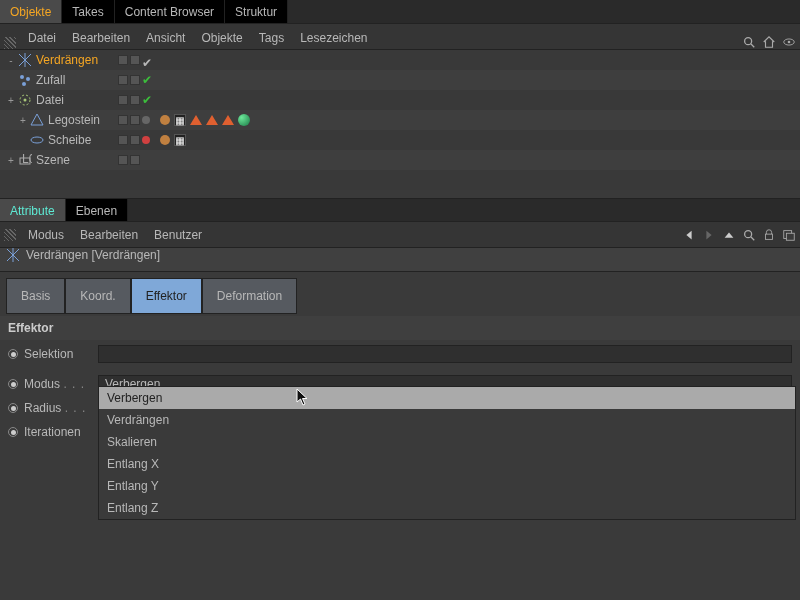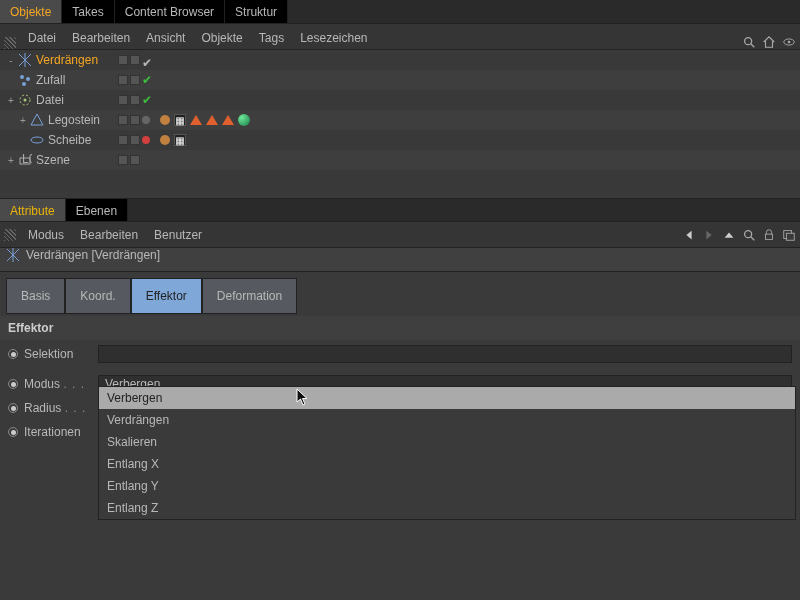--- a/index.html
+++ b/index.html
@@ -26,21 +26,21 @@
 .greendot{width:8px;height:8px;border-radius:50%;background:#3cbe3c}
 .reddot{width:8px;height:8px;border-radius:50%;background:#d04040}
 .graydot{width:8px;height:8px;border-radius:50%;background:#666}
 .tags-col{position:absolute;left:160px;display:flex;gap:4px;align-items:center}
 .tag-dot{width:10px;height:10px;border-radius:50%;background:#c08040}
 .tag-check{width:12px;height:12px;display:inline-flex;align-items:center;justify-content:center;background:#222;border:1px solid #555}
 .tag-tri{width:0;height:0;border-left:6px solid transparent;border-right:6px solid transparent;border-bottom:10px solid #e06030}
 .tag-sphere{width:12px;height:12px;border-radius:50%;background:radial-gradient(circle at 30% 30%,#6de89a,#1a7a46)}
 .hrow{position:relative}
 .attr-tabs{display:flex;background:#2a2a2a;height:24px;margin-top:8px;border-top:1px solid #222;border-bottom:1px solid #222}
-.attr-tabs .tab.active{color:#eab308}
+.attr-tabs .tab.active{color:#5eead4}
 .attr-menu{display:flex;align-items:center;background:#353535;height:26px;padding:0 4px;border-bottom:1px solid #222}
 .attr-menu .menu-right svg{width:14px;height:14px}
 .obj-header{display:flex;background:#404040;height:24px;padding:0 6px;border-bottom:1px solid #222}
 .obj-header .obj-icon{margin-right:6px}
 .subtabs{display:flex;padding:6px 6px 0 6px;gap:0;background:#3a3a3a}
 .subtab{padding:10px 14px;background:#565a60;border:1px solid #222;cursor:pointer}
 .subtab.active{background:#7fa8d8;color:#222}
 .section-header{background:#3f3f3f;padding:5px 8px;font-weight:bold;color:#ccc;margin-top:2px}
 .param-rows{padding:2px 0}
 .prow{display:flex;align-items:center;height:24px;padding:0 8px;position:relative}

